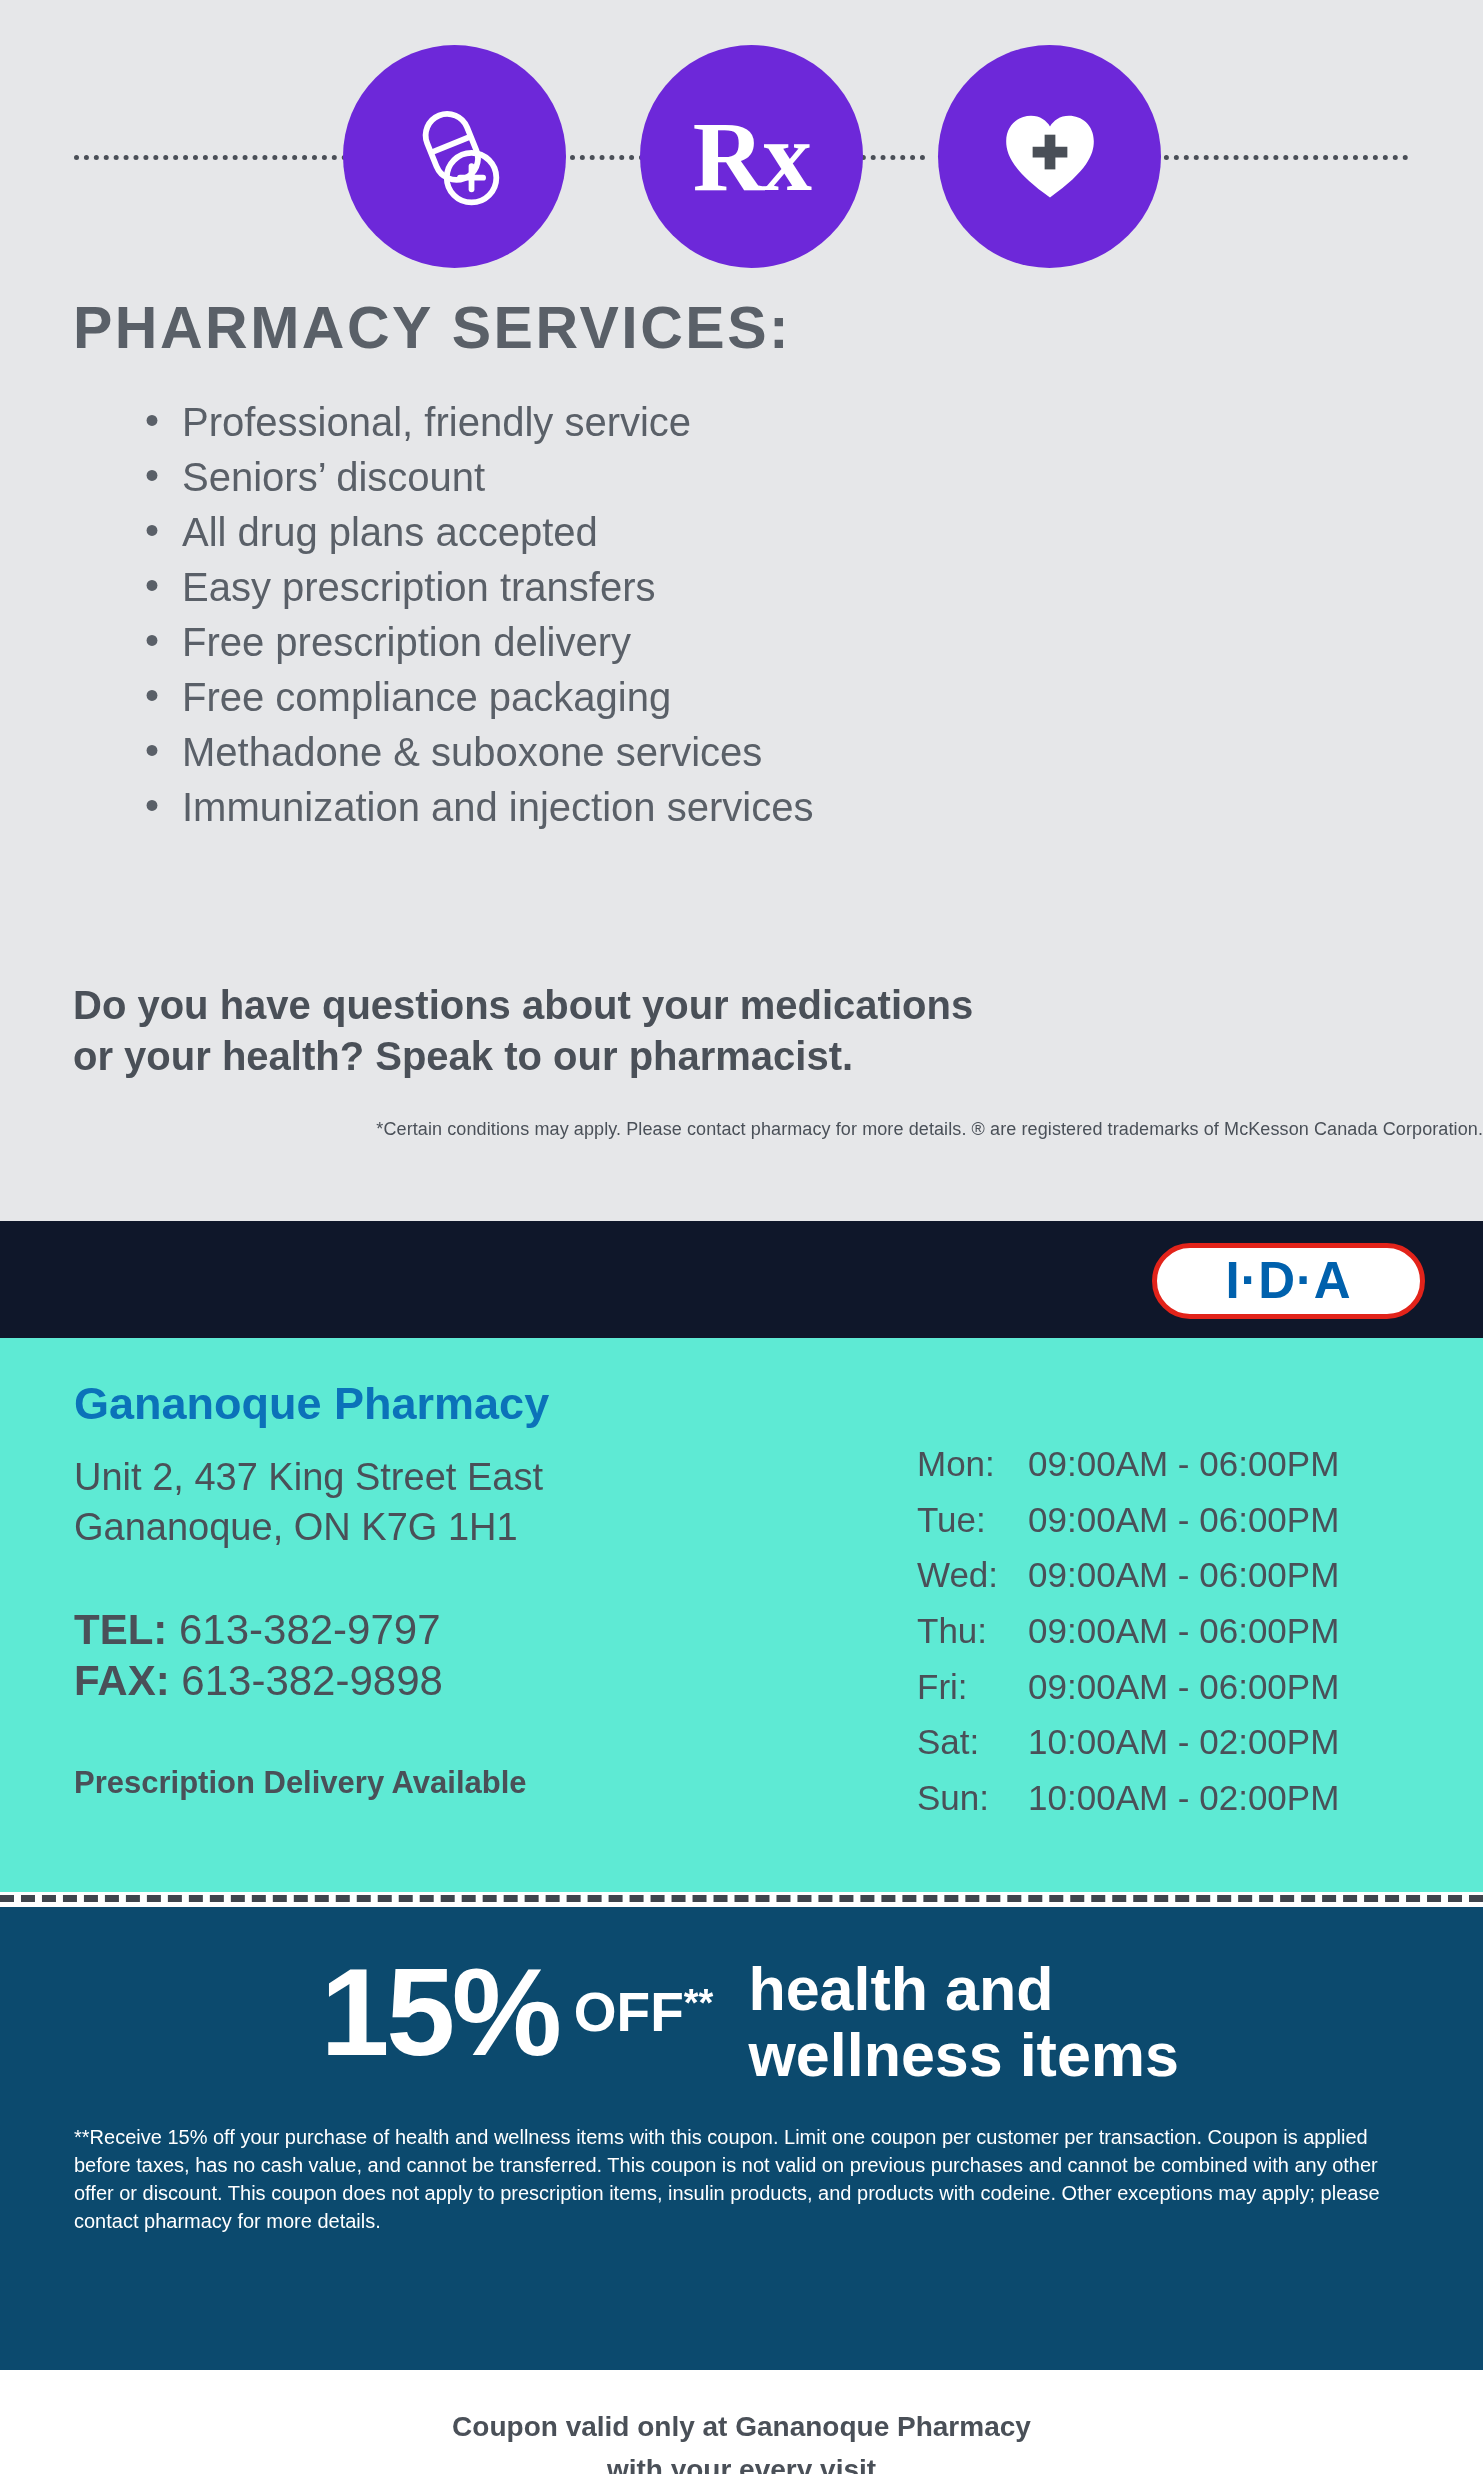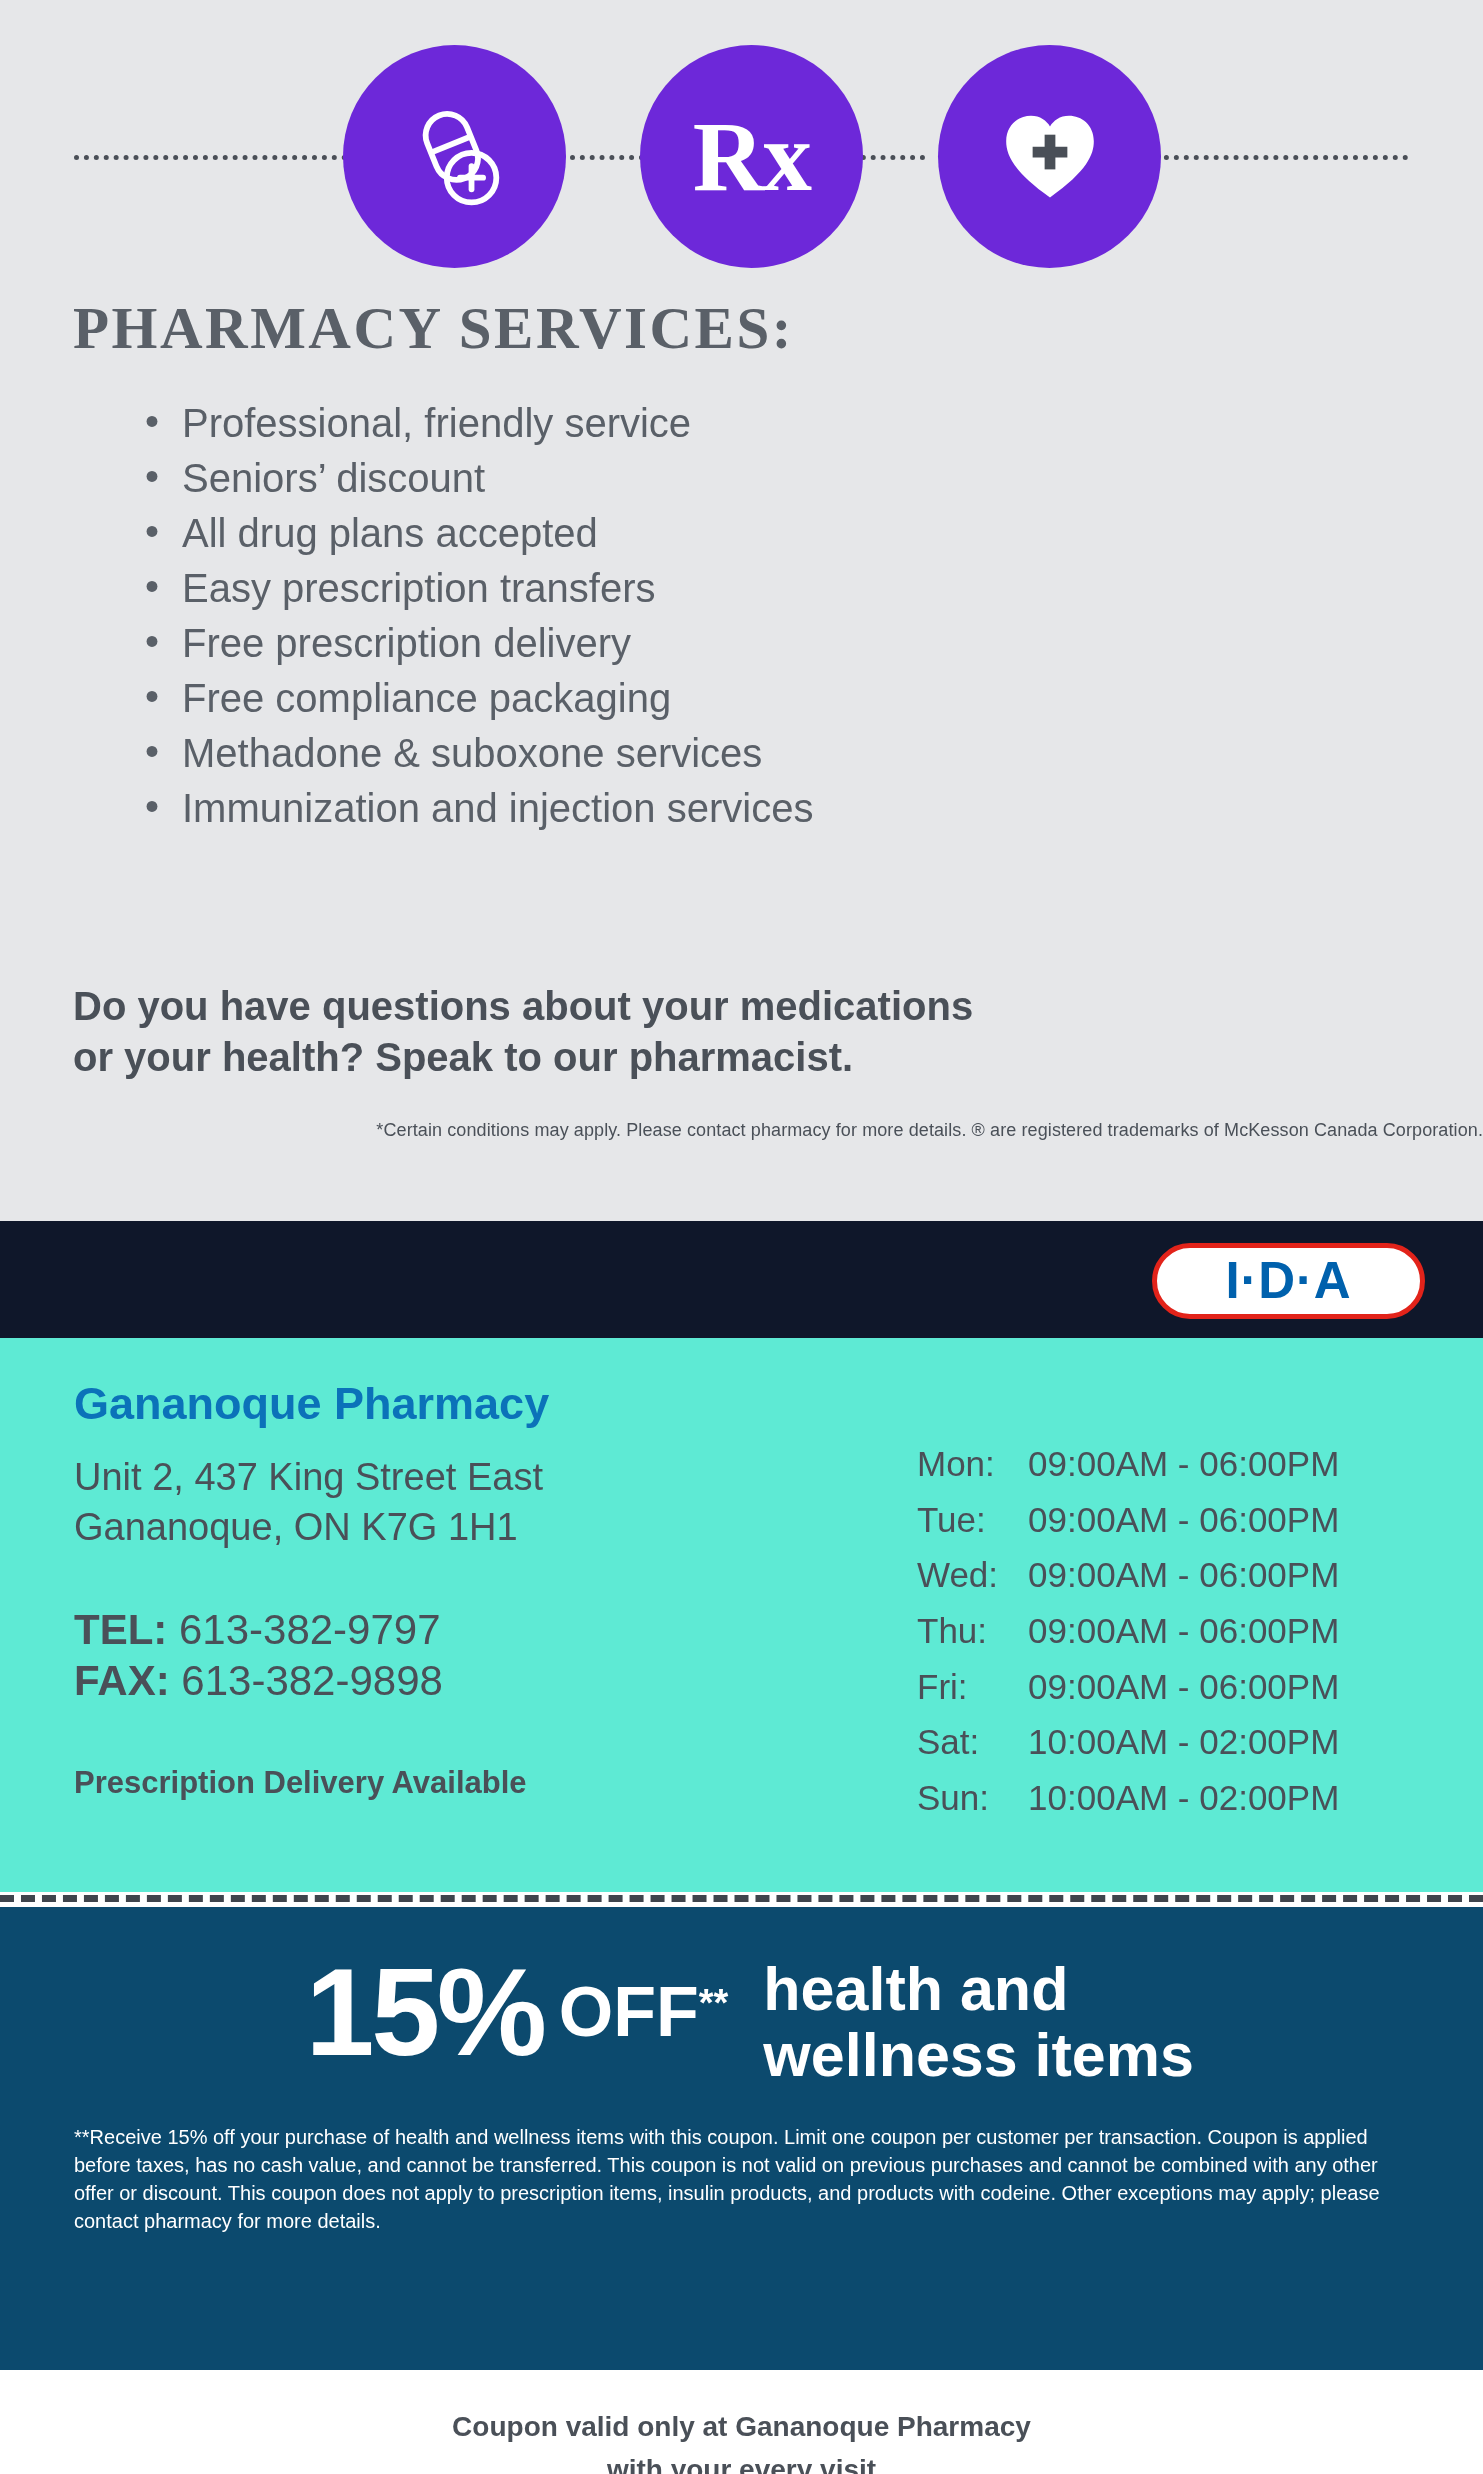--- a/index.html
+++ b/index.html
@@ -63,21 +63,20 @@
     line-height: 1;
     letter-spacing: -1.7px;
   }
 
   .services-title {
     margin: 20.7px 0 0 73px;
     font-size: 59px;
     font-weight: bold;
     letter-spacing: 2.5px;
     color: #5a6068;
-    font-family: Liberation Serif, serif;
   }
 
   .services-list {
     margin: 33px 0 0 145px;
     list-style: none;
   }
   .services-list li {
     position: relative;
     font-size: 40px;
     line-height: 55px;
@@ -211,21 +210,21 @@
   }
   .coupon-pct {
     color: #ffffff;
     font-size: 124px;
     font-weight: bold;
     line-height: 124px;
     letter-spacing: -3.3px;
   }
   .coupon-off {
     color: #ffffff;
-    font-size: 70px;
+    font-size: 55px;
     font-weight: bold;
     line-height: 124px;
     margin-left: 15px;
   }
   .coupon-stars {
     color: #ffffff;
     font-size: 38px;
     line-height: 107px;
     font-weight: bold;
   }

